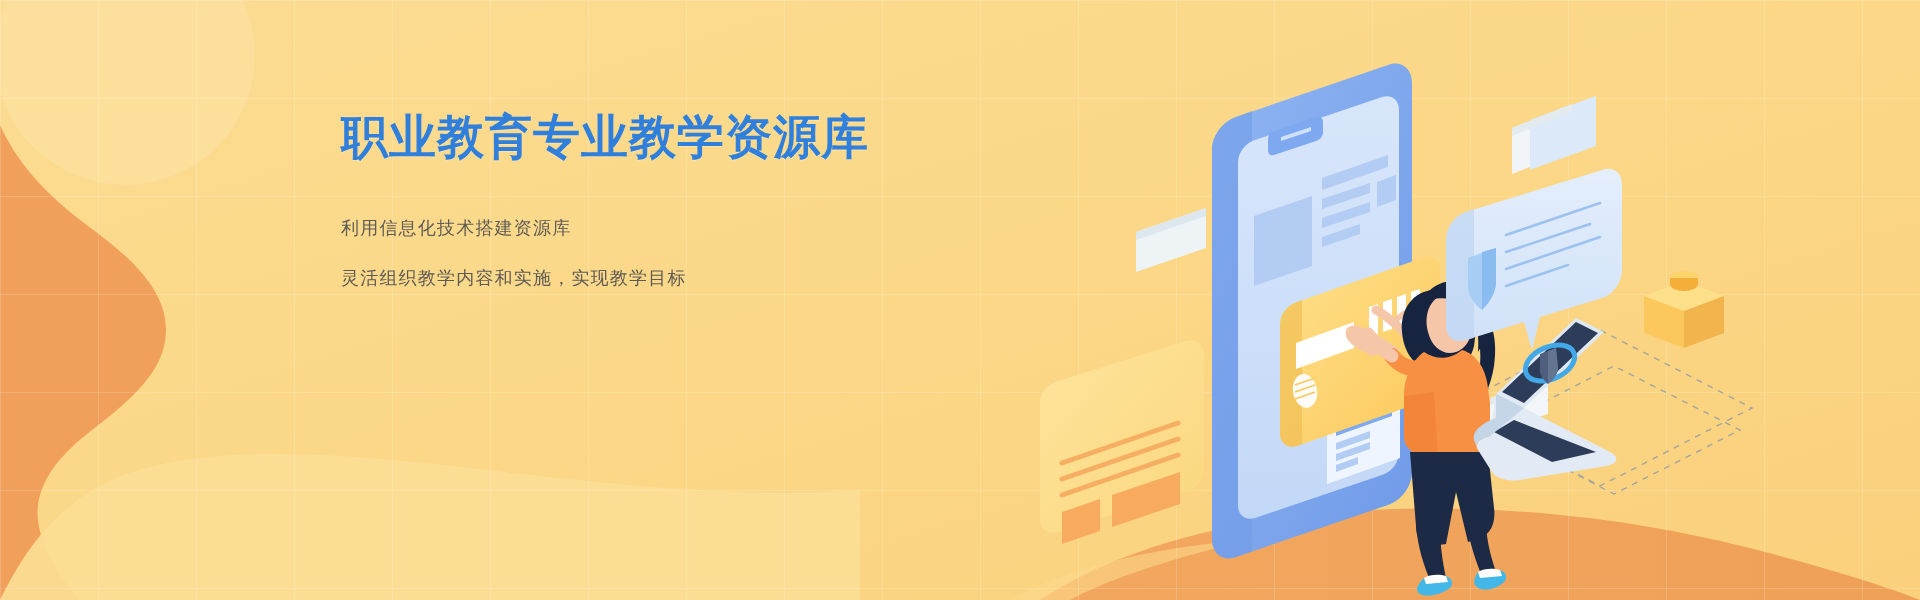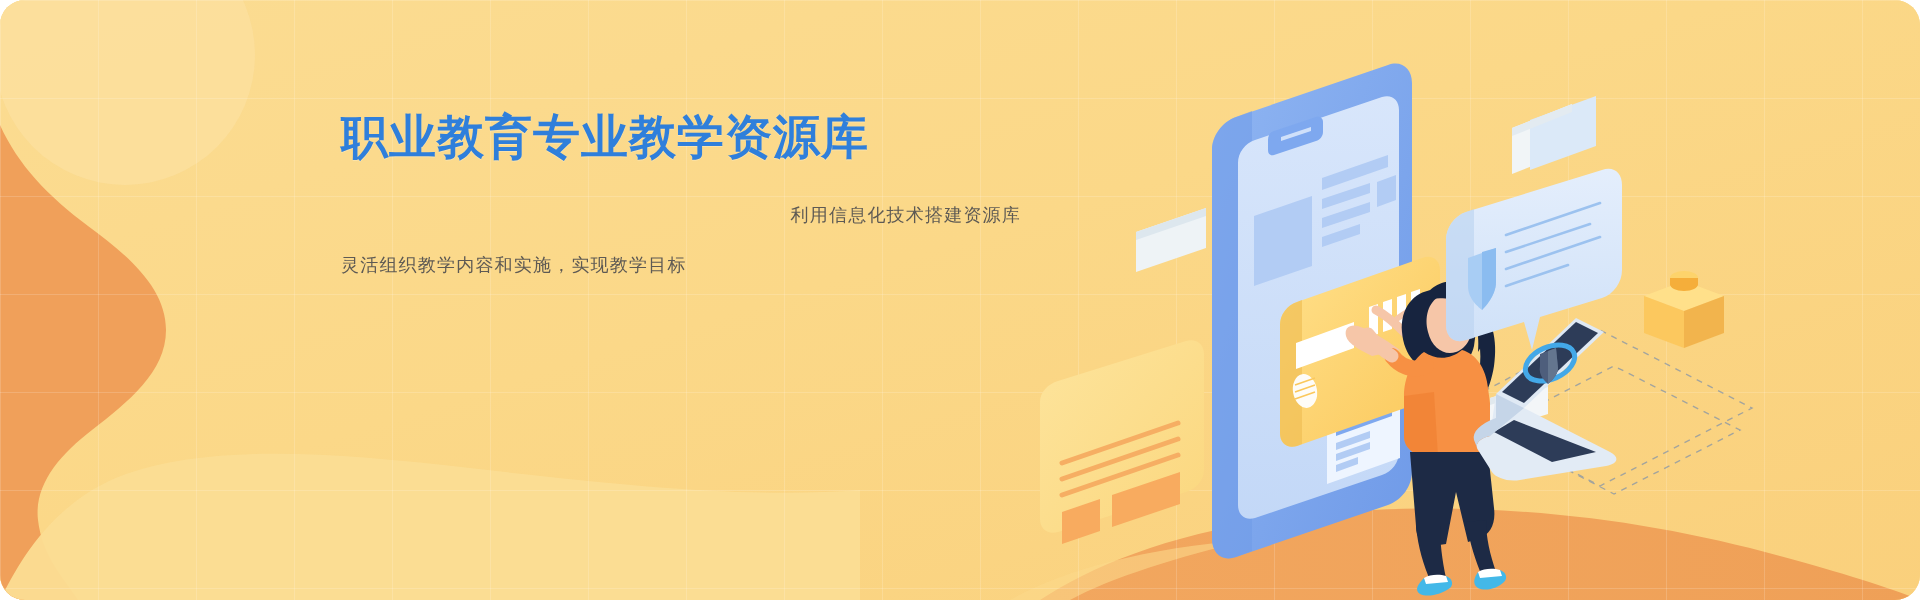--- a/index.html
+++ b/index.html
@@ -4,21 +4,20 @@
 <style>
   html,body{margin:0;padding:0;background:#fff;}
   body{font-family:"Liberation Sans","DejaVu Sans",sans-serif;}
 
   .banner{
     position:relative;
     width:1920px;
     height:600px;
     overflow:hidden;
     background:linear-gradient(120deg,#fbd98a 0%,#fcd988 35%,#fbd684 60%,#fad281 100%);
-    border-radius:25px;
   }
 
   
   .grid-texture{
     position:absolute; inset:0;
     background-image:
       linear-gradient(to right, rgba(255,255,255,0.16) 1px, transparent 1px),
       linear-gradient(to bottom, rgba(255,255,255,0.16) 1px, transparent 1px);
     background-size:98px 98px;
     pointer-events:none;
@@ -43,21 +42,21 @@
     font-family:"Liberation Sans","DejaVu Sans",sans-serif;
     text-shadow:0 1px 0 rgba(255,255,255,.25);
   }
   .sub{
     margin:0;
     color:#5e5a54;
     font-size:18px;
     letter-spacing:1.2px;
     font-family:"DejaVu Sans","Liberation Sans",sans-serif;
   }
-  .sub1{margin-top:38px;text-align:right;}
+  .sub1{margin-top:51px;}
   .sub2{margin-top:26px;font-family:Liberation Mono, monospace;}
 </style>
 </head>
 <body>
 
 <div class="banner">
 
   <svg class="bg-svg" viewBox="0 0 1920 600" preserveAspectRatio="none">
     <defs>
       <linearGradient id="bgGrad" x1="0" y1="0" x2="1" y2="1">

